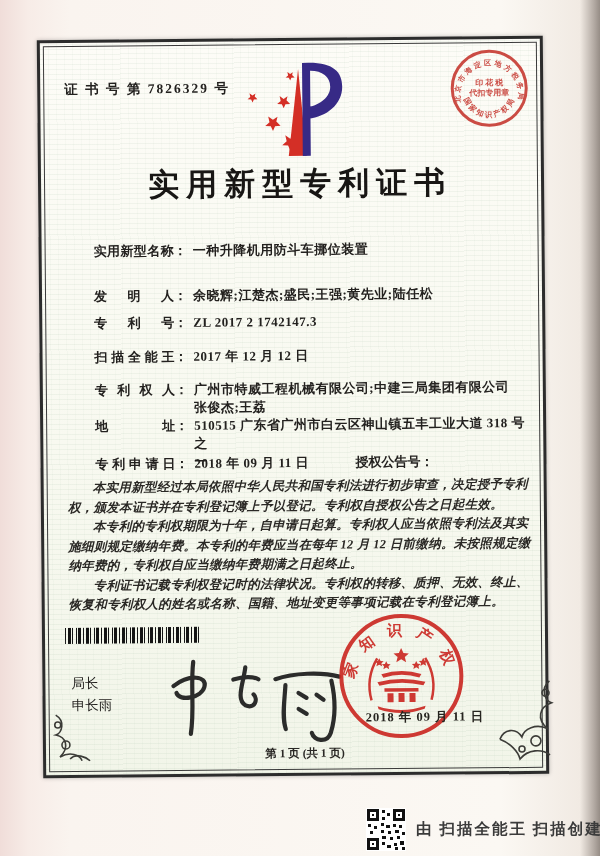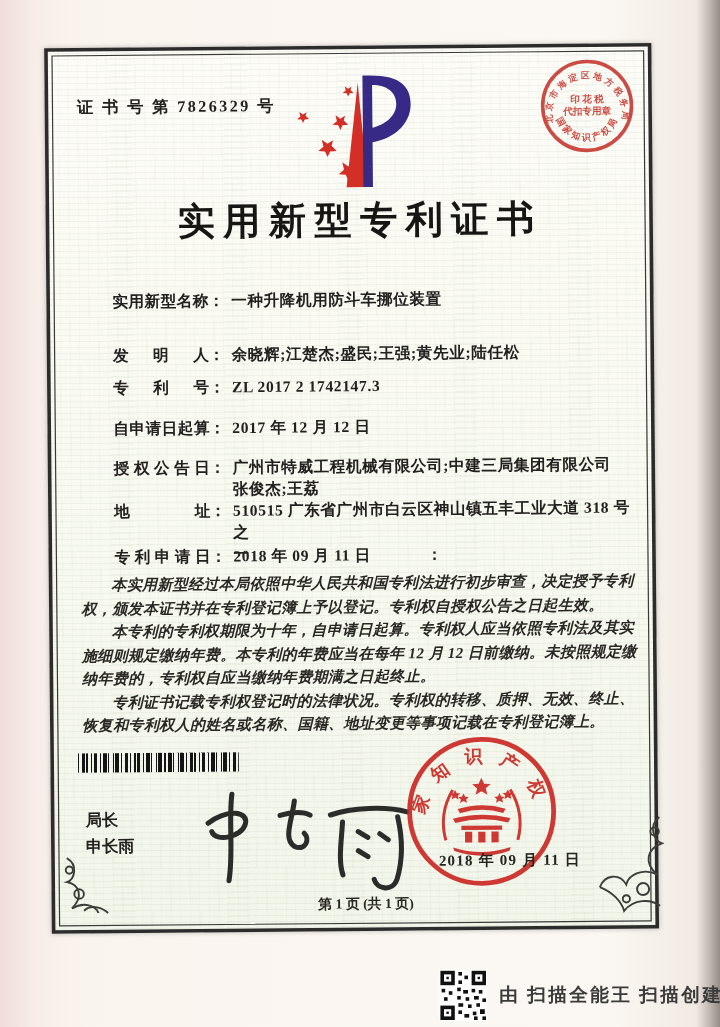--- a/index.html
+++ b/index.html
@@ -42,21 +42,21 @@
          font-style:italic;font-weight:600;letter-spacing:.3px;}
   .paras p{margin:0;text-indent:2em;}
   
   .barcode{left:20px;top:585px;width:134px;height:16px;
     background:repeating-linear-gradient(90deg,
       #141414 0 1px,transparent 1px 3px,#141414 3px 6px,transparent 6px 7px,
       #141414 7px 8px,transparent 8px 11px,#141414 11px 12px,transparent 12px 13px,
       #141414 13px 16px,transparent 16px 18px);
   }
   
-  .director{left:26px;top:630px;font-size:13.5px;color:#23211f;line-height:22px;font-weight:700;}
+  .director{left:26px;top:630px;font-size:13.5px;color:#23211f;line-height:22px;font-weight:400;}
   .signature{left:118px;top:608px;width:185px;height:95px;}
   
   .bigseal{left:292px;top:572px;width:128px;height:128px;opacity:.92;}
   .seal-date{left:320px;top:669px;font-size:12.5px;font-weight:bold;color:#26241f;letter-spacing:1px;z-index:5;}
   
   .pagefoot{left:25px;top:705px;width:468px;text-align:center;font-size:11.5px;font-weight:600;color:#2a2825;}
   
   .orn{color:#3c3c38;}
   .orn-bl{left:6px;top:668px;width:46px;height:52px;}
   .orn-br{left:450px;top:640px;width:58px;height:84px;}
@@ -99,39 +99,40 @@
     <span class="lbl">发明人</span>
       <span class="col">：</span>
     <span class="val">余晓辉;江楚杰;盛民;王强;黄先业;陆任松</span>
   </div>
   <div class="abs frow r2">
     <span class="lbl">专利号</span>
       <span class="col">：</span>
     <span class="val">ZL 2017 2 1742147.3</span>
   </div>
   <div class="abs frow r3">
-    <span class="lbl">自申请日起算</span>
+    <span class="lbl">扫描全能王</span>
       <span class="col">：</span>
     <span class="val">2017 年 12 月 12 日</span>
   </div>
   <div class="abs frow r4">
-    <span class="lbl">授权公告日</span>
+    <span class="lbl">专利权人</span>
       <span class="col">：</span>
     <span class="val"><span>广州市特威工程机械有限公司;中建三局集团有限公司</span><br><span>张俊杰;王荔</span></span>
   </div>
   <div class="abs frow r5">
     <span class="lbl">地址</span>
       <span class="col">：</span>
     <span class="val"><span>510515 广东省广州市白云区神山镇五丰工业大道 318 号之</span><br><span>一</span></span>
   </div>
   <div class="abs frow r6">
     <span class="lbl">专利申请日</span>
       <span class="col">：</span>
     <span class="val">2018 年 09 月 11 日</span>
     <span class="grant-group">
+      <span class="glbl">授权公告号</span>
         <span class="col">：</span>
     </span>
   </div>
 
   <div class="abs paras">
     <p>本实用新型经过本局依照中华人民共和国专利法进行初步审查，决定授予专利权，颁发本证书并在专利登记簿上予以登记。专利权自授权公告之日起生效。</p>
     <p>本专利的专利权期限为十年，自申请日起算。专利权人应当依照专利法及其实施细则规定缴纳年费。本专利的年费应当在每年 12 月 12 日前缴纳。未按照规定缴纳年费的，专利权自应当缴纳年费期满之日起终止。</p>
     <p>专利证书记载专利权登记时的法律状况。专利权的转移、质押、无效、终止、恢复和专利权人的姓名或名称、国籍、地址变更等事项记载在专利登记簿上。</p>
   </div>
 

